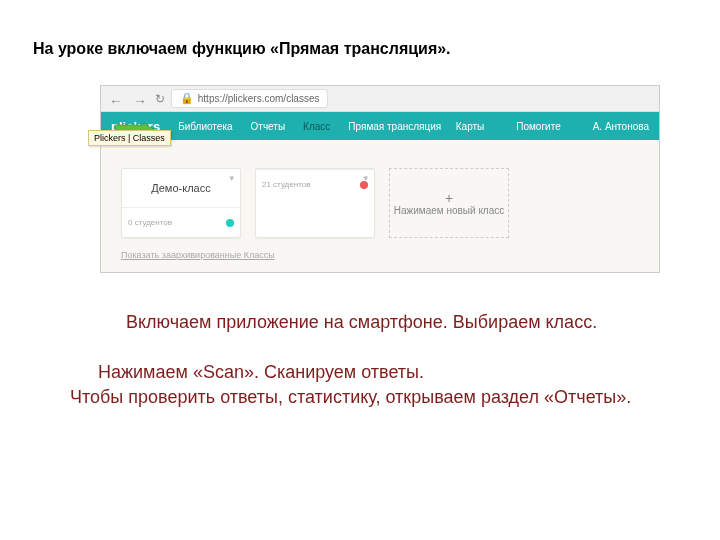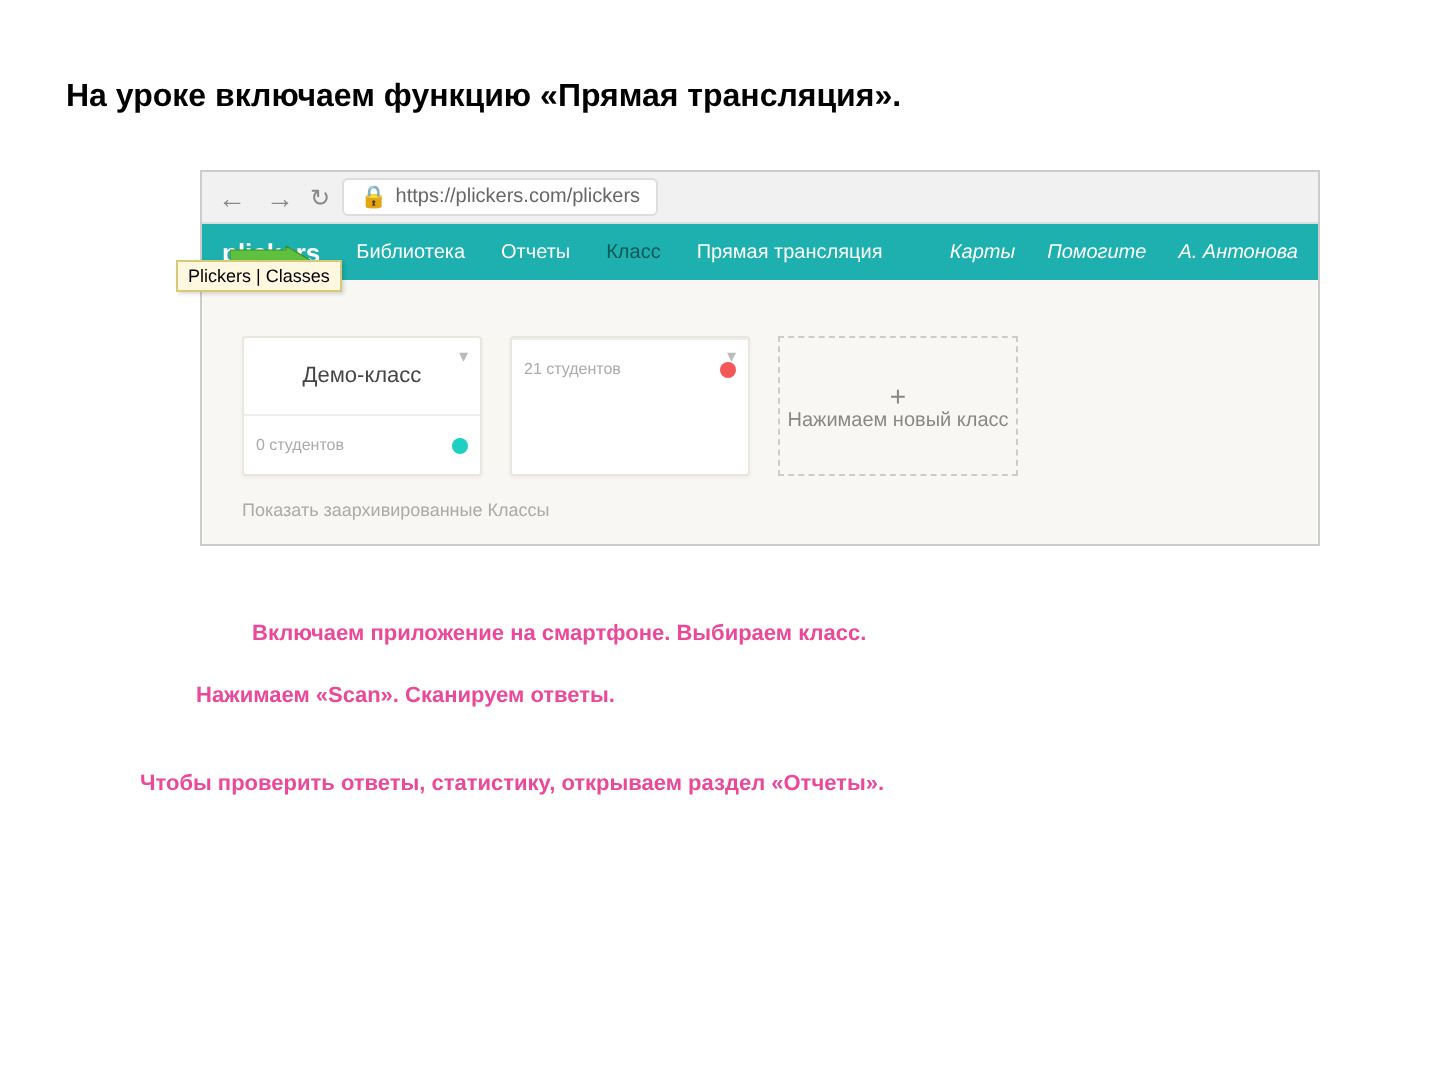--- a/index.html
+++ b/index.html
@@ -64,21 +64,21 @@
     background: #1db0ae;
     display: flex;
     align-items: center;
     padding: 0 10px;
     font-size: 10px;
     color: #fff;
     position: relative;
     justify-content: space-between;
   }
   .app-nav-left { display: flex; align-items: center; gap: 18px; }
-  .app-nav-right { display: flex; align-items: flex-start; gap: 16px; font-style: italic; }
+  .app-nav-right { display: flex; align-items: flex-start; gap: 32px; }
   .brand {
     font-weight: bold;
     font-size: 13px;
     color: #fff;
   }
   .nav-link { cursor: pointer; }
   .nav-link.active { color: #0d5a59; }
   .tab-sticker {
     position: absolute;
     left: 88px;
@@ -163,29 +163,30 @@
   }
   .add-plus {
     font-size: 14px;
     color: #888;
     line-height: 1;
   }
   .archived-link {
     font-size: 9px;
     color: #aaa;
     margin-top: 12px;
+    text-decoration: underline;
   }
   .body-text {
     position: absolute;
     left: 98px;
     width: 560px;
-    font-size: 11px;
-    font-weight: bold;
+    font-size: 18px;
+    font-weight: normal;
     line-height: 1.4;
-    color: #ec4899;
+    color: #7f1d1d;
   }
   .body-text.p1 { top: 310px; }
   .body-text.p2 { top: 385px; left: 70px; width: 600px; }
   .indent { text-indent: 28px; display: block; }
 </style>
 </head>
 <body>
 
 <div class="slide-heading">На уроке включаем функцию «Прямая трансляция».</div>
 
@@ -195,21 +196,21 @@
   <polygon points="0,2 28,2 28,0 40,7 28,14 28,12 0,12" fill="#5fbf3f" stroke="#3e8b22" stroke-width="0.6"></polygon>
 </svg>
 
 <div class="browser-wrap">
   <div class="browser-toolbar">
     <span class="nav-arrow">←</span>
     <span class="nav-arrow">→</span>
     <span class="reload-icon">↻</span>
     <div class="url-bar">
       <span class="url-lock">🔒</span>
-      <span>https://plickers.com/plickers</span>
+      <span>https://plickers.com/classes</span>
     </div>
   </div>
 
   <div class="app-nav">
     <div class="app-nav-left">
       <span class="brand">plickers</span>
       <span class="nav-link">Библиотека</span>
       <span class="nav-link">Отчеты</span>
       <span class="nav-link active">Класс</span>
       <span class="nav-link">Прямая трансляция</span>

